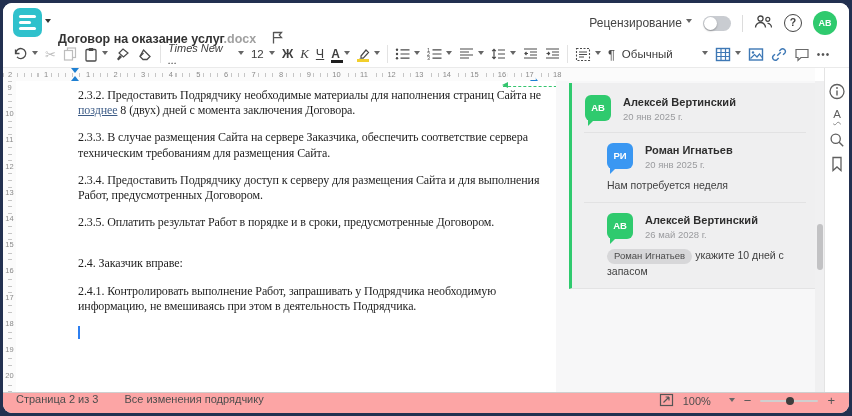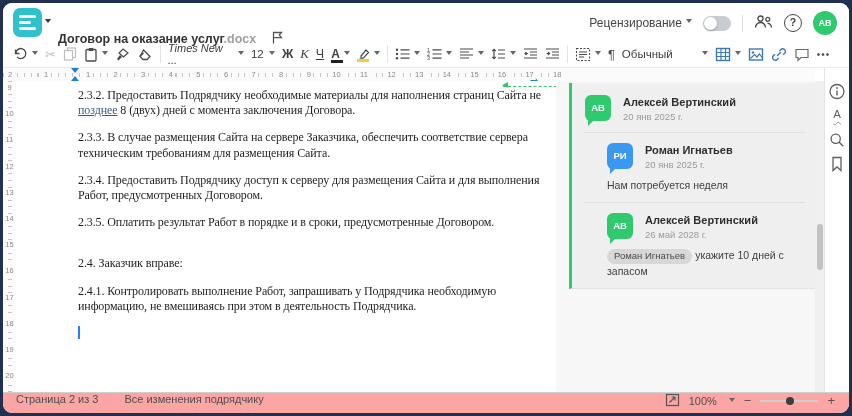--- a/index.html
+++ b/index.html
@@ -90,21 +90,21 @@
   .scrollthumb{position:absolute;left:1.5px;top:143px;width:6px;height:46px;border-radius:3px;background:#c2c2c4;}
   .sidebar{position:absolute;left:821px;top:65px;right:0;height:325px;background:#fff;border-left:1px solid #e4e4e4;}
   .side-icon{position:absolute;left:50%;transform:translateX(-50%);color:#5f5f5f;}
   .spell-letter{font-size:11.5px;color:#5f5f5f;text-decoration:underline wavy #8a8a8a 1px;text-underline-offset:3px;}
 
   
   .statusbar{position:absolute;left:0;bottom:0;right:0;height:20px;border-top:1px solid #cfcfcf;background:#fca5a5;
              display:flex;align-items:flex-start;font-size:11px;color:#4d4d4d;}
   .sb-left{display:flex;gap:26px;margin-left:13px;}
   .sb-right{margin-left:auto;display:flex;align-items:center;gap:9px;margin-right:14px;}
-  .zoomsel{display:flex;align-items:center;gap:8px;}
+  .zoomsel{display:flex;align-items:center;gap:14px;}
   .slider{width:58px;height:2px;background:#cfcfcf;border-radius:1px;position:relative;}
   .slider .dot{position:absolute;left:26px;top:-3px;width:8px;height:8px;border-radius:50%;background:#3d3d3d;}
   .zchar{font-size:13px;color:#555;line-height:10px;}
 </style>
 </head>
 <body>
 
 <div class="window">
 
   <div class="header">

